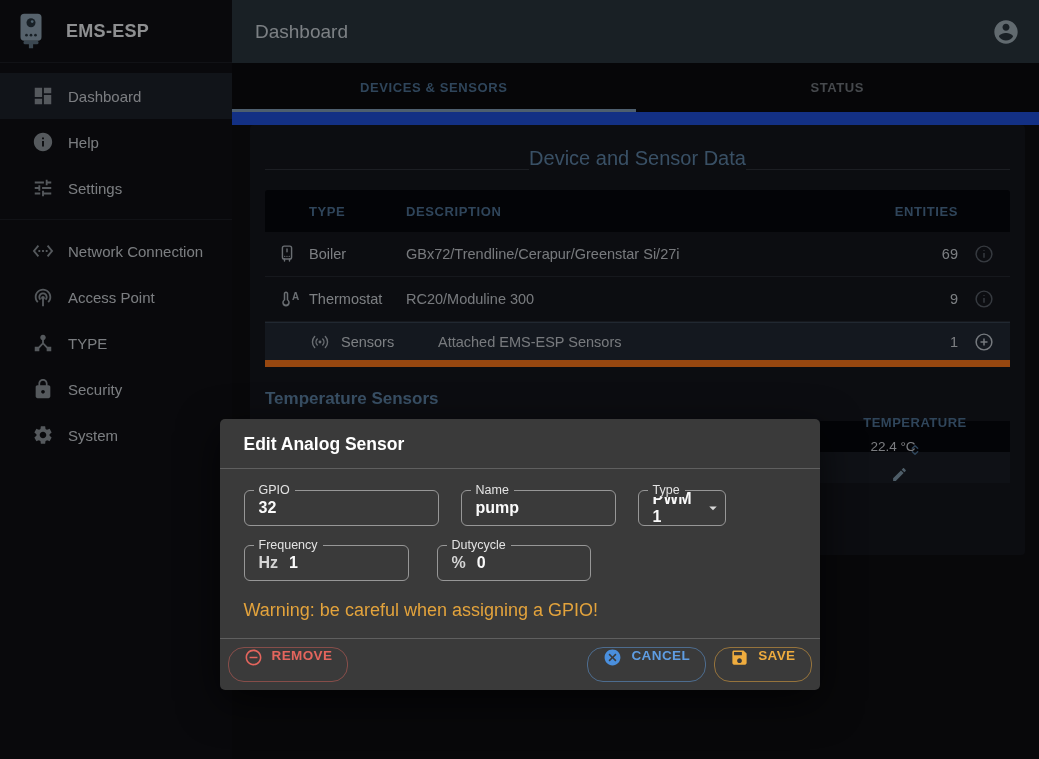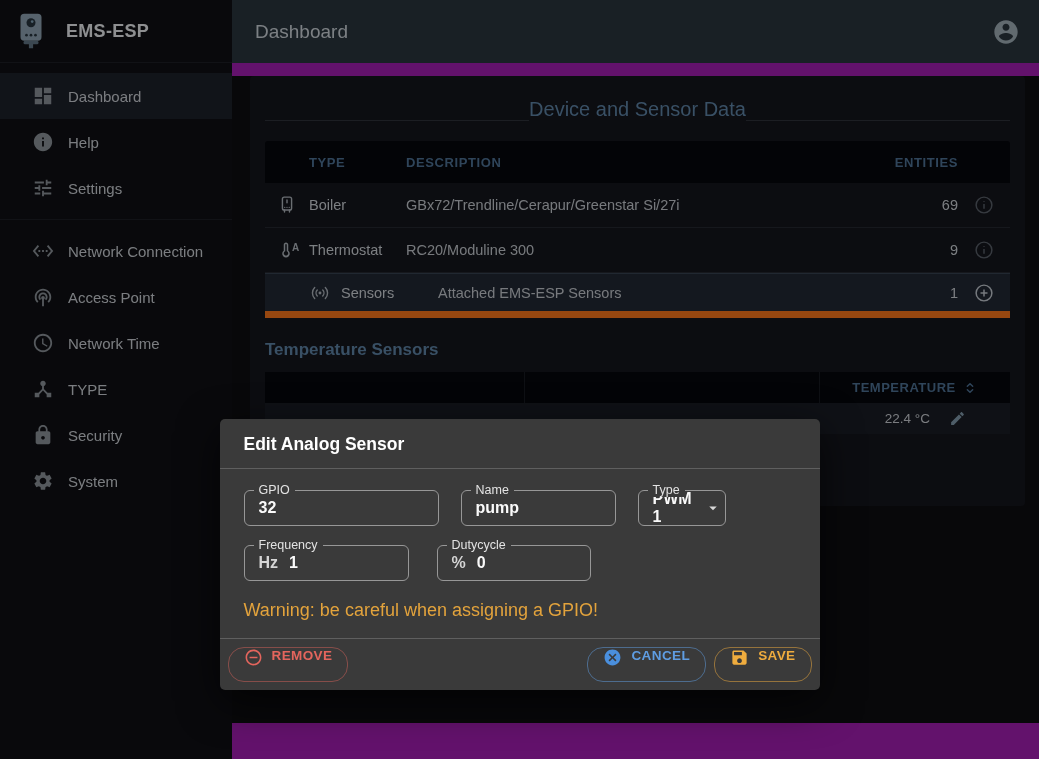--- a/index.html
+++ b/index.html
@@ -1,18 +1,18 @@
 <!DOCTYPE html>
 <html><head>
 <meta charset="utf-8">
 <style>
   * { margin:0; padding:0; box-sizing:border-box; }
   html,body { background:#000; }
   body { font-family:"Liberation Sans", sans-serif; }
-  .screen { position:relative; width:1039px; height:759px; background:#a21caf; overflow:hidden; }
+  .screen { position:relative; width:1039px; height:759px; background:#1d4ed8; overflow:hidden; }
 
   
   .sidebar { position:absolute; left:0; top:0; width:232px; height:759px; background:#0c0d0f; z-index:2; }
   .brand { height:63px; display:flex; align-items:center; padding-left:13px; gap:17px; border-bottom:1px solid #1a1c20; }
   .brand-name { font-size:18px; font-weight:bold; color:#e9ebed; letter-spacing:.3px; }
   .nav { padding-top:10px; }
   .nav-item { height:46px; display:flex; align-items:center; padding-left:31px; gap:13px; color:#caced2; font-size:15px; cursor:pointer; }
   .nav-item .nicon { width:24px; height:24px; color:#8b9197; flex:0 0 24px; display:flex; align-items:center; justify-content:center; }
   .nav-item.active { background:#1a1e25; }
   .nav-divider { height:1px; background:#1a1c20; margin:8px 0; }
@@ -50,21 +50,21 @@
   .dt-row.selected { background:#1f2630; border-top:1px solid #35404d; border-bottom:7px solid #f97316;padding-left:32px; }
   .dt-row.selected .act-icon { color:#c3c9cf; }
   .therm-wrap { position:relative; display:flex; align-items:flex-end; }
   .therm-sup { font-size:10px; font-weight:bold; position:relative; top:-7px; left:-3px; }
 
   .temp-title { margin-top:22px; font-size:17px; font-weight:bold; color:#5c82a4; }
   .ttable { margin-top:12px; }
   .tt-head { background:#030407; height:31px; display:flex; align-items:center; color:#4b7092; font-size:13px; font-weight:bold; letter-spacing:.5px; }
   .tt1 { width:260px; height:100%; border-right:1px solid #15181d; }
   .tt2 { flex:1; height:100%; border-right:1px solid #15181d; }
-  .tt3 { width:190px; height:100%; display:flex; align-items:center; justify-content:center; gap:6px; }
+  .tt3 { width:190px; height:100%; display:flex; align-items:center; justify-content:center; gap:12px;flex-direction:column; }
   .sort-icon { width:16px; height:16px; cursor:pointer; }
   .tt-row { height:31px; background:#161a20; display:flex; align-items:center; color:#c9ccd0; font-size:13.5px; }
   .tt-row .tt3 { justify-content:flex-end; padding-right:44px; }
   .edit-icon { width:17px; height:17px; color:#7f98a8; margin-left:13px; cursor:pointer; }
 
   
   .backdrop { position:absolute; inset:0; background:rgba(4,5,7,0.4); z-index:10; }
   .dialog { position:absolute; left:50%; transform:translateX(-50%); top:419px; width:600px; background:#3a3a3a; border-radius:5px; z-index:11; box-shadow:0 12px 40px rgba(0,0,0,.65); }
   .dlg-title { padding:15px 24px 13px; font-size:17.5px; font-weight:bold; color:#ffffff; border-bottom:1px solid #5f5f5f; }
   .dlg-body { padding:21px 24px 0; }
@@ -145,28 +145,20 @@
         <span class="nicon">
           <svg width="22" height="22" viewBox="0 0 24 24" fill="currentColor">
               <path d="M12 11c-1.1 0-2 .9-2 2 0 .74.4 1.38 1 1.72V22h2v-7.28c.6-.35 1-.98 1-1.72 0-1.1-.9-2-2-2zm0-8C7.03 3 3 7.03 3 12c0 2.49 1.01 4.75 2.64 6.36l1.41-1.41C5.78 15.68 5 13.93 5 12c0-3.86 3.14-7 7-7s7 3.14 7 7c0 1.93-.78 3.68-2.05 4.95l1.41 1.41C19.99 16.75 21 14.49 21 12c0-4.97-4.03-9-9-9zm0 4c-2.76 0-5 2.24-5 5 0 1.38.56 2.63 1.46 3.54l1.41-1.41C9.33 13.57 9 12.83 9 12c0-1.66 1.34-3 3-3s3 1.34 3 3c0 .83-.33 1.57-.88 2.12l1.41 1.41C16.44 14.63 17 13.38 17 12c0-2.76-2.24-5-5-5z"></path>
             </svg>
         </span>
         <span>Access Point</span>
       </div>
       <div class="nav-item">
         <span class="nicon">
           <svg width="22" height="22" viewBox="0 0 24 24" fill="currentColor">
-              <path d="M11.99 2C6.47 2 2 6.48 2 12s4.47 10 9.99 10C17.52 22 22 17.52 22 12S17.52 2 11.99 2zM12 20c-4.42 0-8-3.58-8-8s3.58-8 8-8 8 3.58 8 8-3.58 8-8 8zm.5-13H11v6l5.25 3.15.75-1.23-4.5-2.67z"></path>
-            </svg>
-        </span>
-        <span>Network Time</span>
-      </div>
-      <div class="nav-item">
-        <span class="nicon">
-          <svg width="22" height="22" viewBox="0 0 24 24" fill="currentColor">
               <path d="M17 16l-4-4V8.82C14.16 8.4 15 7.3 15 6c0-1.66-1.34-3-3-3S9 4.34 9 6c0 1.3.84 2.4 2 2.82V12l-4 4H3v5h5v-3.05l4-4.2 4 4.2V21h5v-5h-4z"></path>
             </svg>
         </span>
         <span>TYPE</span>
       </div>
       <div class="nav-item">
         <span class="nicon">
           <svg width="22" height="22" viewBox="0 0 24 24" fill="currentColor">
               <path d="M18 8h-1V6c0-2.76-2.24-5-5-5S7 3.24 7 6v2H6c-1.1 0-2 .9-2 2v10c0 1.1.9 2 2 2h12c1.1 0 2-.9 2-2V10c0-1.1-.9-2-2-2zm-6 9c-1.1 0-2-.9-2-2s.9-2 2-2 2 .9 2 2-.9 2-2 2zm3.1-9H8.9V6c0-1.71 1.39-3.1 3.1-3.1 1.71 0 3.1 1.39 3.1 3.1v2z"></path>
             </svg>
@@ -187,20 +179,24 @@
   <div class="main">
     <header class="appbar">
       <span class="appbar-title">Dashboard</span>
       <span class="avatar-btn">
         <svg width="28" height="28" viewBox="0 0 24 24" fill="currentColor">
             <path d="M12 2C6.48 2 2 6.48 2 12s4.48 10 10 10 10-4.48 10-10S17.52 2 12 2zm0 3c1.66 0 3 1.34 3 3s-1.34 3-3 3-3-1.34-3-3 1.34-3 3-3zm0 14.2c-2.5 0-4.71-1.28-6-3.22.03-1.99 4-3.08 6-3.08 1.99 0 5.97 1.09 6 3.08-1.29 1.94-3.5 3.22-6 3.22z"></path>
           </svg>
       </span>
     </header>
 
+    <div class="tabs">
+      <div class="tab active">DEVICES &amp; SENSORS</div>
+      <div class="tab">STATUS</div>
+    </div>
 
     <div class="content">
       <div class="card">
 
         <div class="sect-title-row">
           <span class="sect-line"></span>
           <span class="sect-title">Device and Sensor Data</span>
           <span class="sect-line"></span>
         </div>
 

